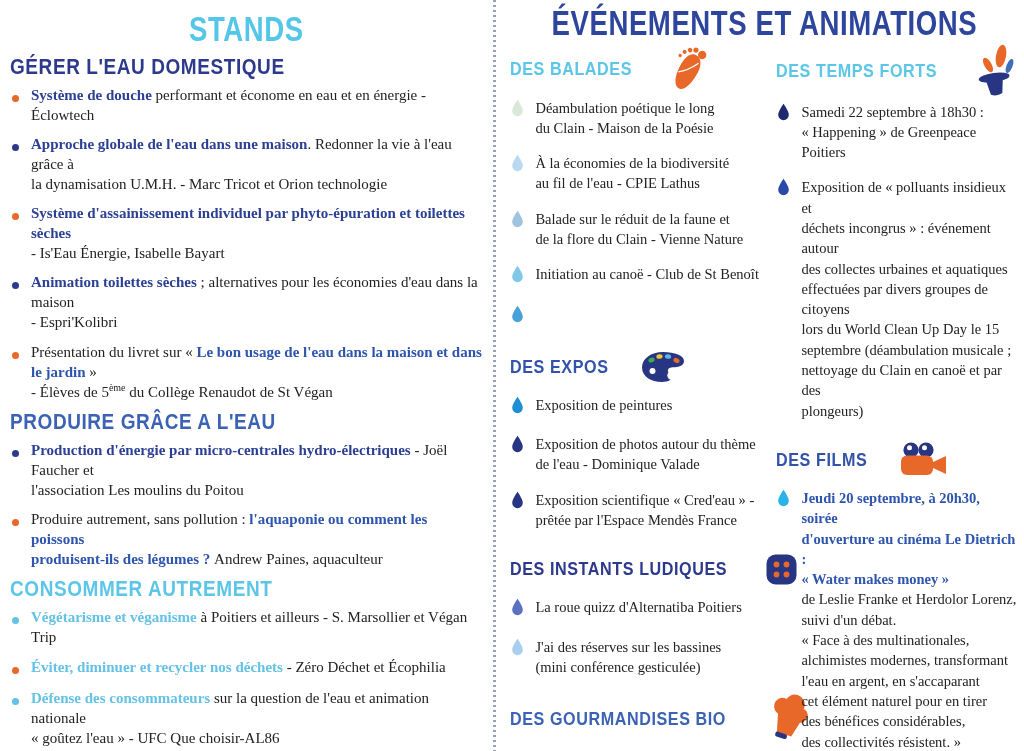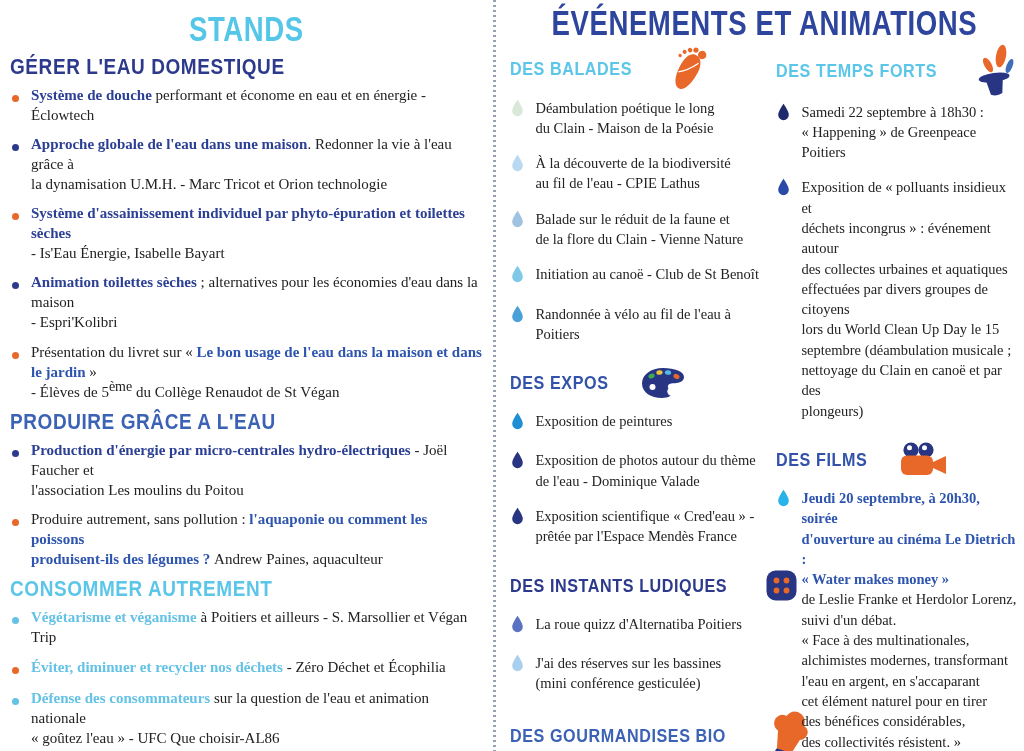--- a/index.html
+++ b/index.html
@@ -36,21 +36,21 @@
   .left-col li.item{margin-bottom:9px;font-size:15px;line-height:1.34;}
   .right-col li.item{margin-bottom:15px;font-size:14.5px;line-height:1.4;}
   .bullet-cell{flex:none;width:21px;padding-top:2px;}
   .right-col .bullet-cell{width:25px;padding-top:1px;}
   .dot{display:inline-block;width:7px;height:7px;border-radius:50%;margin-top:6px;margin-left:2px;}
   .txt{white-space:pre-line;min-width:0;}
   .t-n{font-weight:400;}
   .t-b{font-weight:700;color:var(--b);}
   .t-br{font-weight:700;color:var(--br);}
   .t-bl{font-weight:700;color:var(--bl);margin-top:31px;}
-  .t-sup{font-size:14px;vertical-align:super;line-height:0;}
+  .t-sup{font-size:10px;vertical-align:super;line-height:0;}
   .sec-icon{flex:none;display:inline-flex;}
 </style>
 </head>
 <body>
 
 <div class="page">
   <div class="left-col">
     <div class="title-wrap">
       <h1 class="display" style="color:var(--left-title)">Stands</h1>
     </div>
@@ -170,21 +170,21 @@
                   </span></span>
       <span class="txt"><span class="t-n">Déambulation poétique le long
 du Clain - Maison de la Poésie</span></span>
     </li>
     <li class="item">
       <span class="bullet-cell"><span class="sec-icon">
       <svg width="15" height="18" viewBox="0 0 18 22">
                       <path fill="#b9d9f2" d="M9 1 C9 1 2.5 10 2.5 14.5 a6.5 6.5 0 0 0 13 0 C15.5 10 9 1 9 1 Z"></path>
                     </svg>
                   </span></span>
-      <span class="txt"><span class="t-n">À la découverte de la biodiversité
+      <span class="txt"><span class="t-n">À la économies de la biodiversité
 au fil de l'eau - CPIE Lathus</span></span>
     </li>
     <li class="item">
       <span class="bullet-cell"><span class="sec-icon">
       <svg width="15" height="18" viewBox="0 0 18 22">
                       <path fill="#9fc3e0" d="M9 1 C9 1 2.5 10 2.5 14.5 a6.5 6.5 0 0 0 13 0 C15.5 10 9 1 9 1 Z"></path>
                     </svg>
                   </span></span>
       <span class="txt"><span class="t-n">Balade sur le réduit de la faune et
 de la flore du Clain - Vienne Nature</span></span>
@@ -196,21 +196,20 @@
                     </svg>
                   </span></span>
       <span class="txt"><span class="t-n">Initiation au canoë - Club de St Benoît</span></span>
     </li>
     <li class="item">
       <span class="bullet-cell"><span class="sec-icon">
       <svg width="15" height="18" viewBox="0 0 18 22">
                       <path fill="#4aa0d8" d="M9 1 C9 1 2.5 10 2.5 14.5 a6.5 6.5 0 0 0 13 0 C15.5 10 9 1 9 1 Z"></path>
                     </svg>
                   </span></span>
-      <span class="txt"><span class="t-n">Randonnée à vélo au fil de l'eau à Poitiers</span></span>
     </li>
             </ul>
   </section>
   <section class="sec">
     <div class="sec-head">
       <h2 class="display" style="color:#3353ab">Des expos</h2>
       <span class="sec-icon">
                 <svg width="46" height="34" viewBox="0 0 46 34">
     <path fill="#283583" d="M23 2 C11 2 2 8.5 2 17.5 C2 26.5 11 32 22 32 C29 32 32.5 29 31.5 26 C30.5 23.5 27 22.5 28 19.5 C29 17 33 17.5 36.5 17 C41 16.5 44 14.5 44 11 C44 5.5 35 2 23 2 Z"></path>
     <circle cx="31.5" cy="25.5" r="4.2" fill="#fff"></circle>

